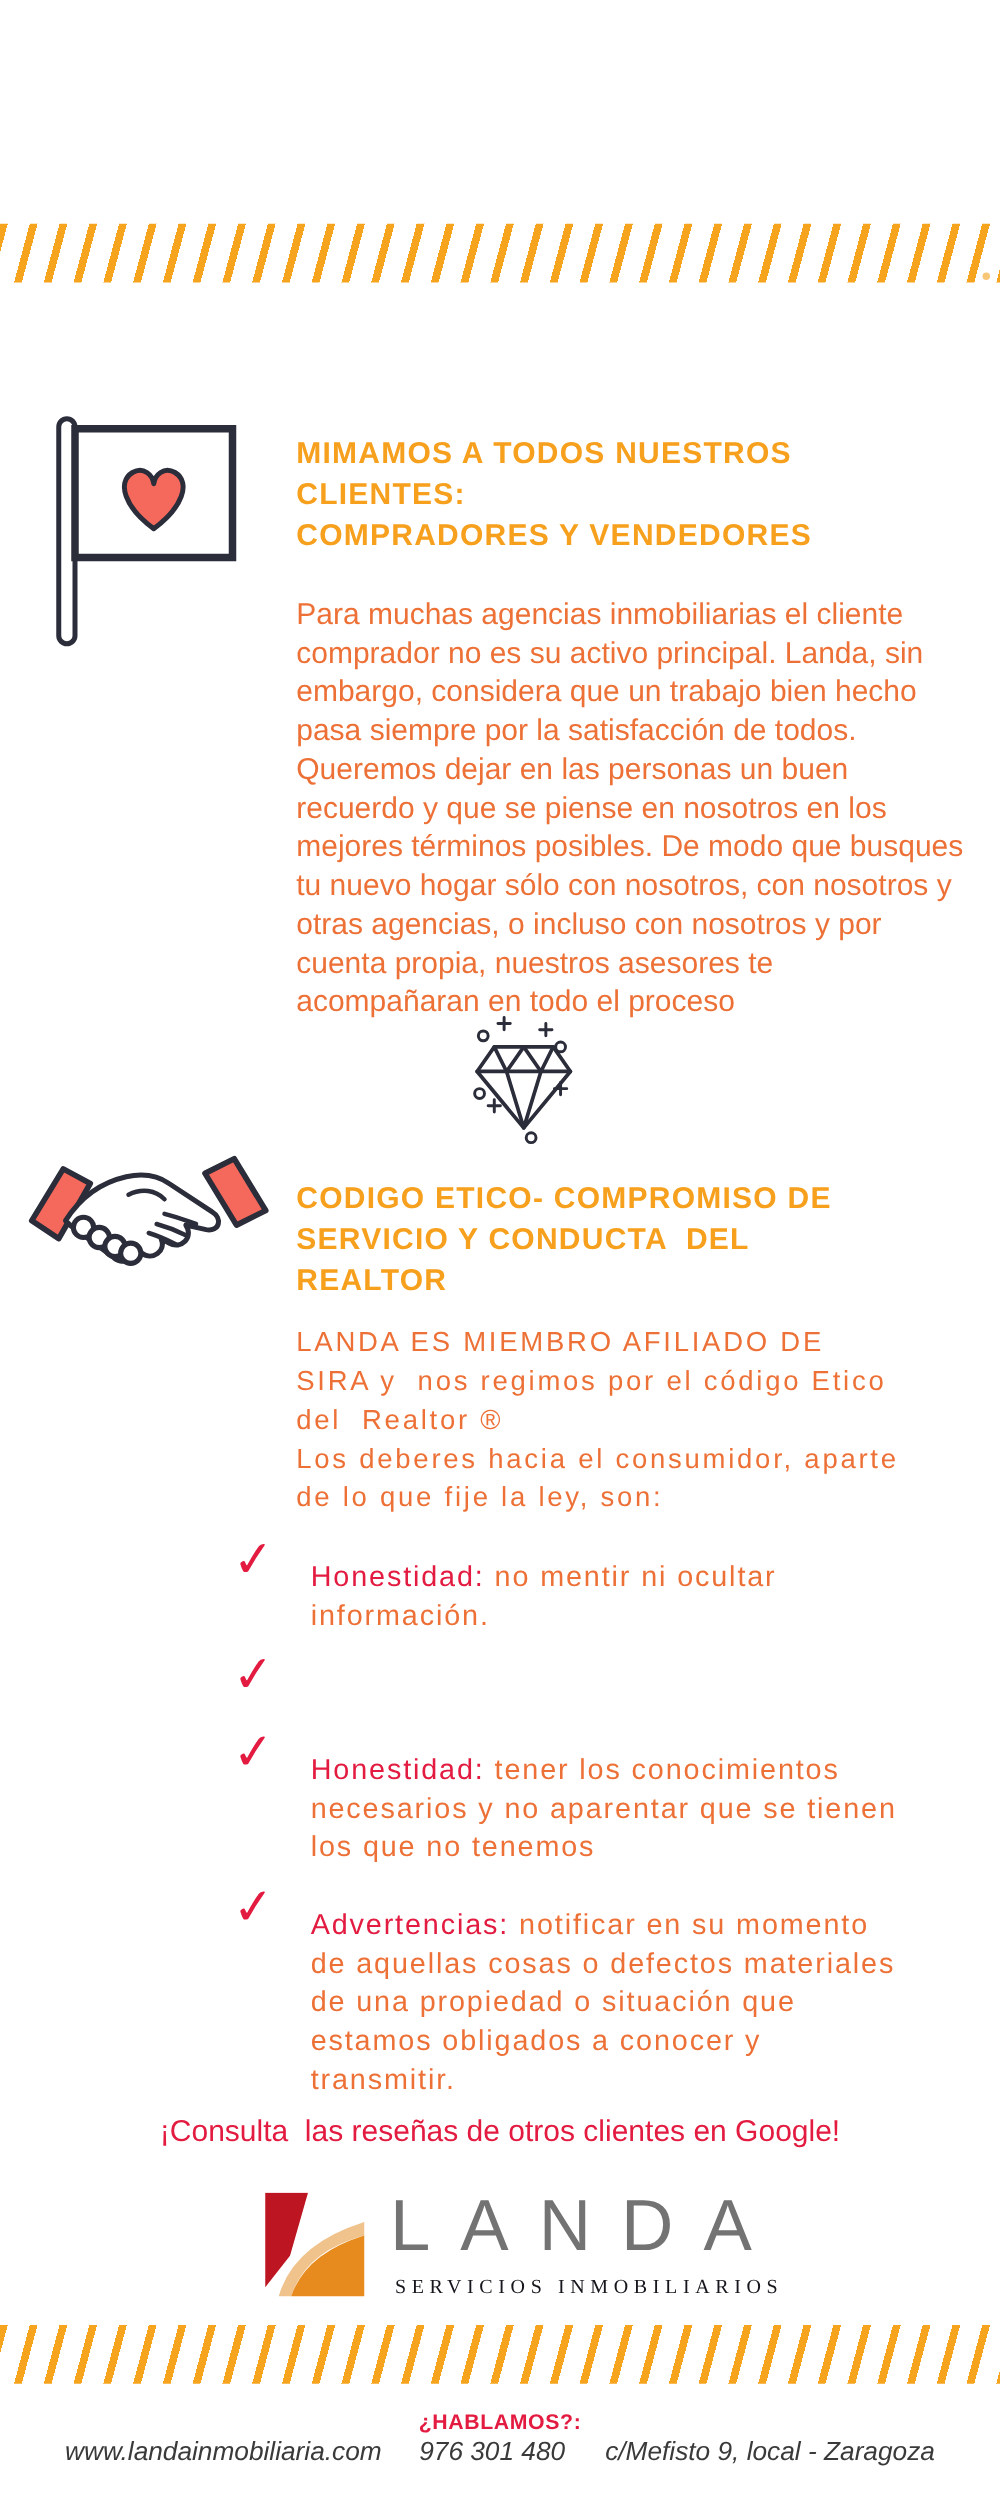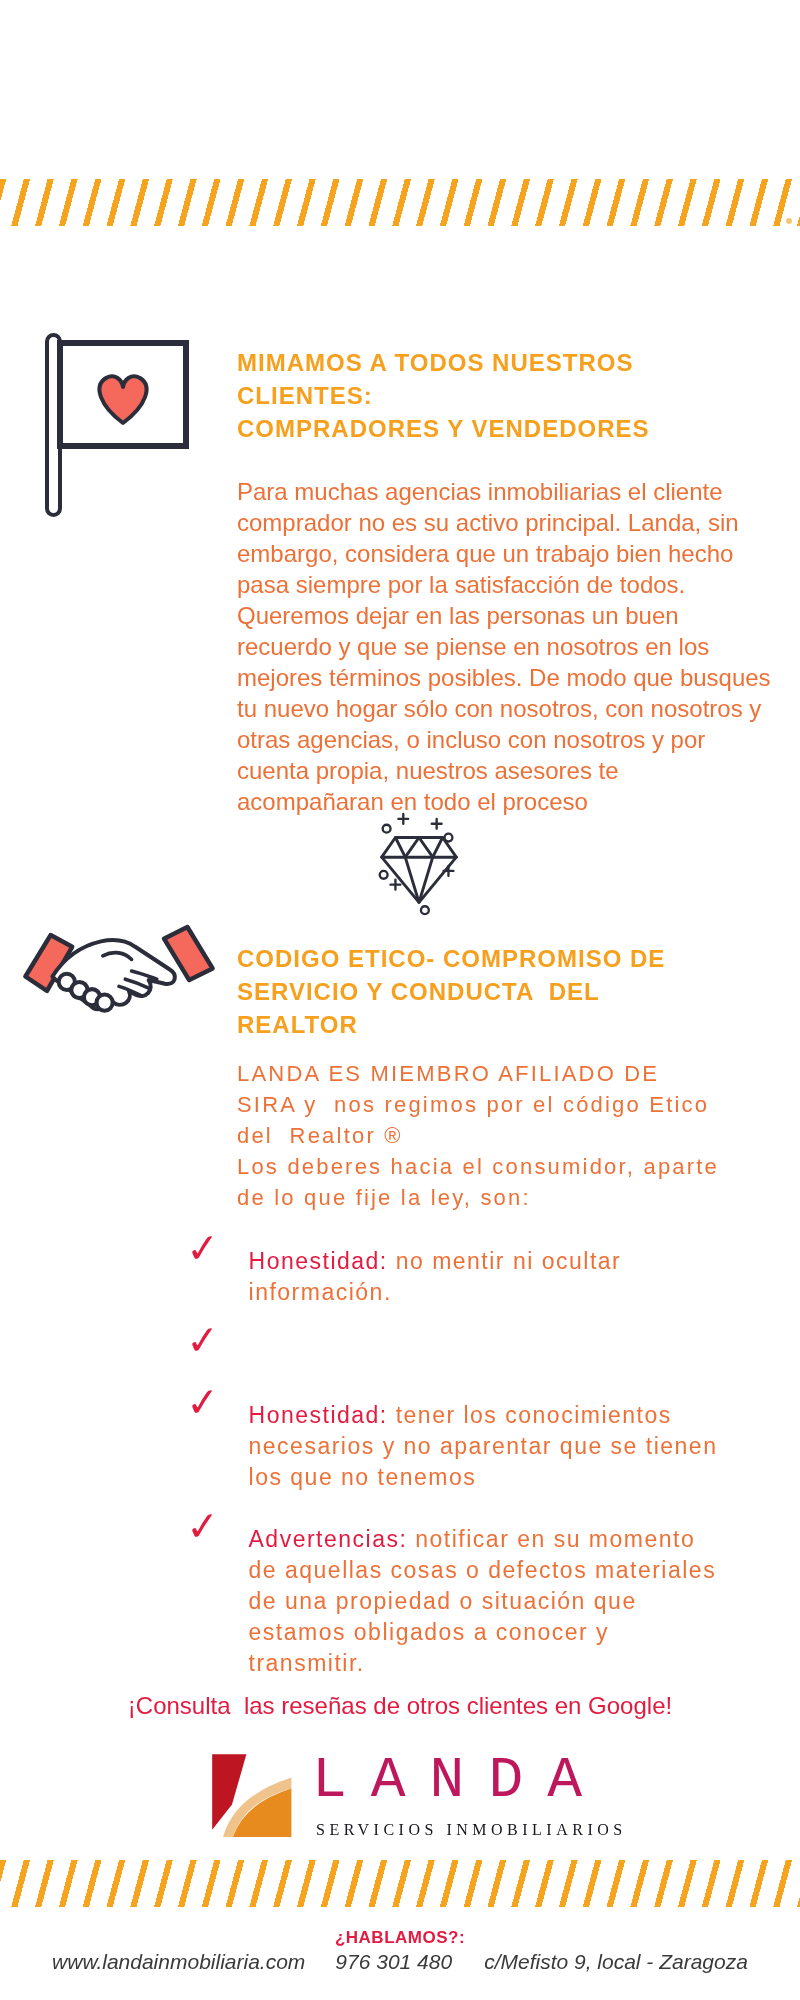--- a/index.html
+++ b/index.html
@@ -60,22 +60,22 @@
   .check-text .term { color:#e31b40; }
   
   .consulta {
     position:absolute; top:1692px; left:0; width:100%; margin:0; text-align:center;
     font-size:24px; color:#e31b40; white-space:pre-wrap;
   }
   
   .logo-mark { position:absolute; left:205px; top:1754px; width:90px; height:85px; }
   .logo-name {
     position:absolute; left:312px; top:1752px; margin:0;
-    font-family:Liberation Mono, monospace; font-size:58px; line-height:1;
-    letter-spacing:24px; color:#be185d;
+    font-family:Liberation Sans, sans-serif; font-size:58px; line-height:1;
+    letter-spacing:24px; color:#737373;
   }
   .logo-tagline {
     position:absolute; left:316px; top:1821px; margin:0;
     font-family:"Liberation Serif", serif; font-size:16px; letter-spacing:4.5px;
     color:#16161d;
   }
   
   .hablamos {
     position:absolute; top:1928px; left:0; width:100%; margin:0; text-align:center;
     font-size:17px; font-weight:bold; letter-spacing:0.5px; color:#e31b40;

